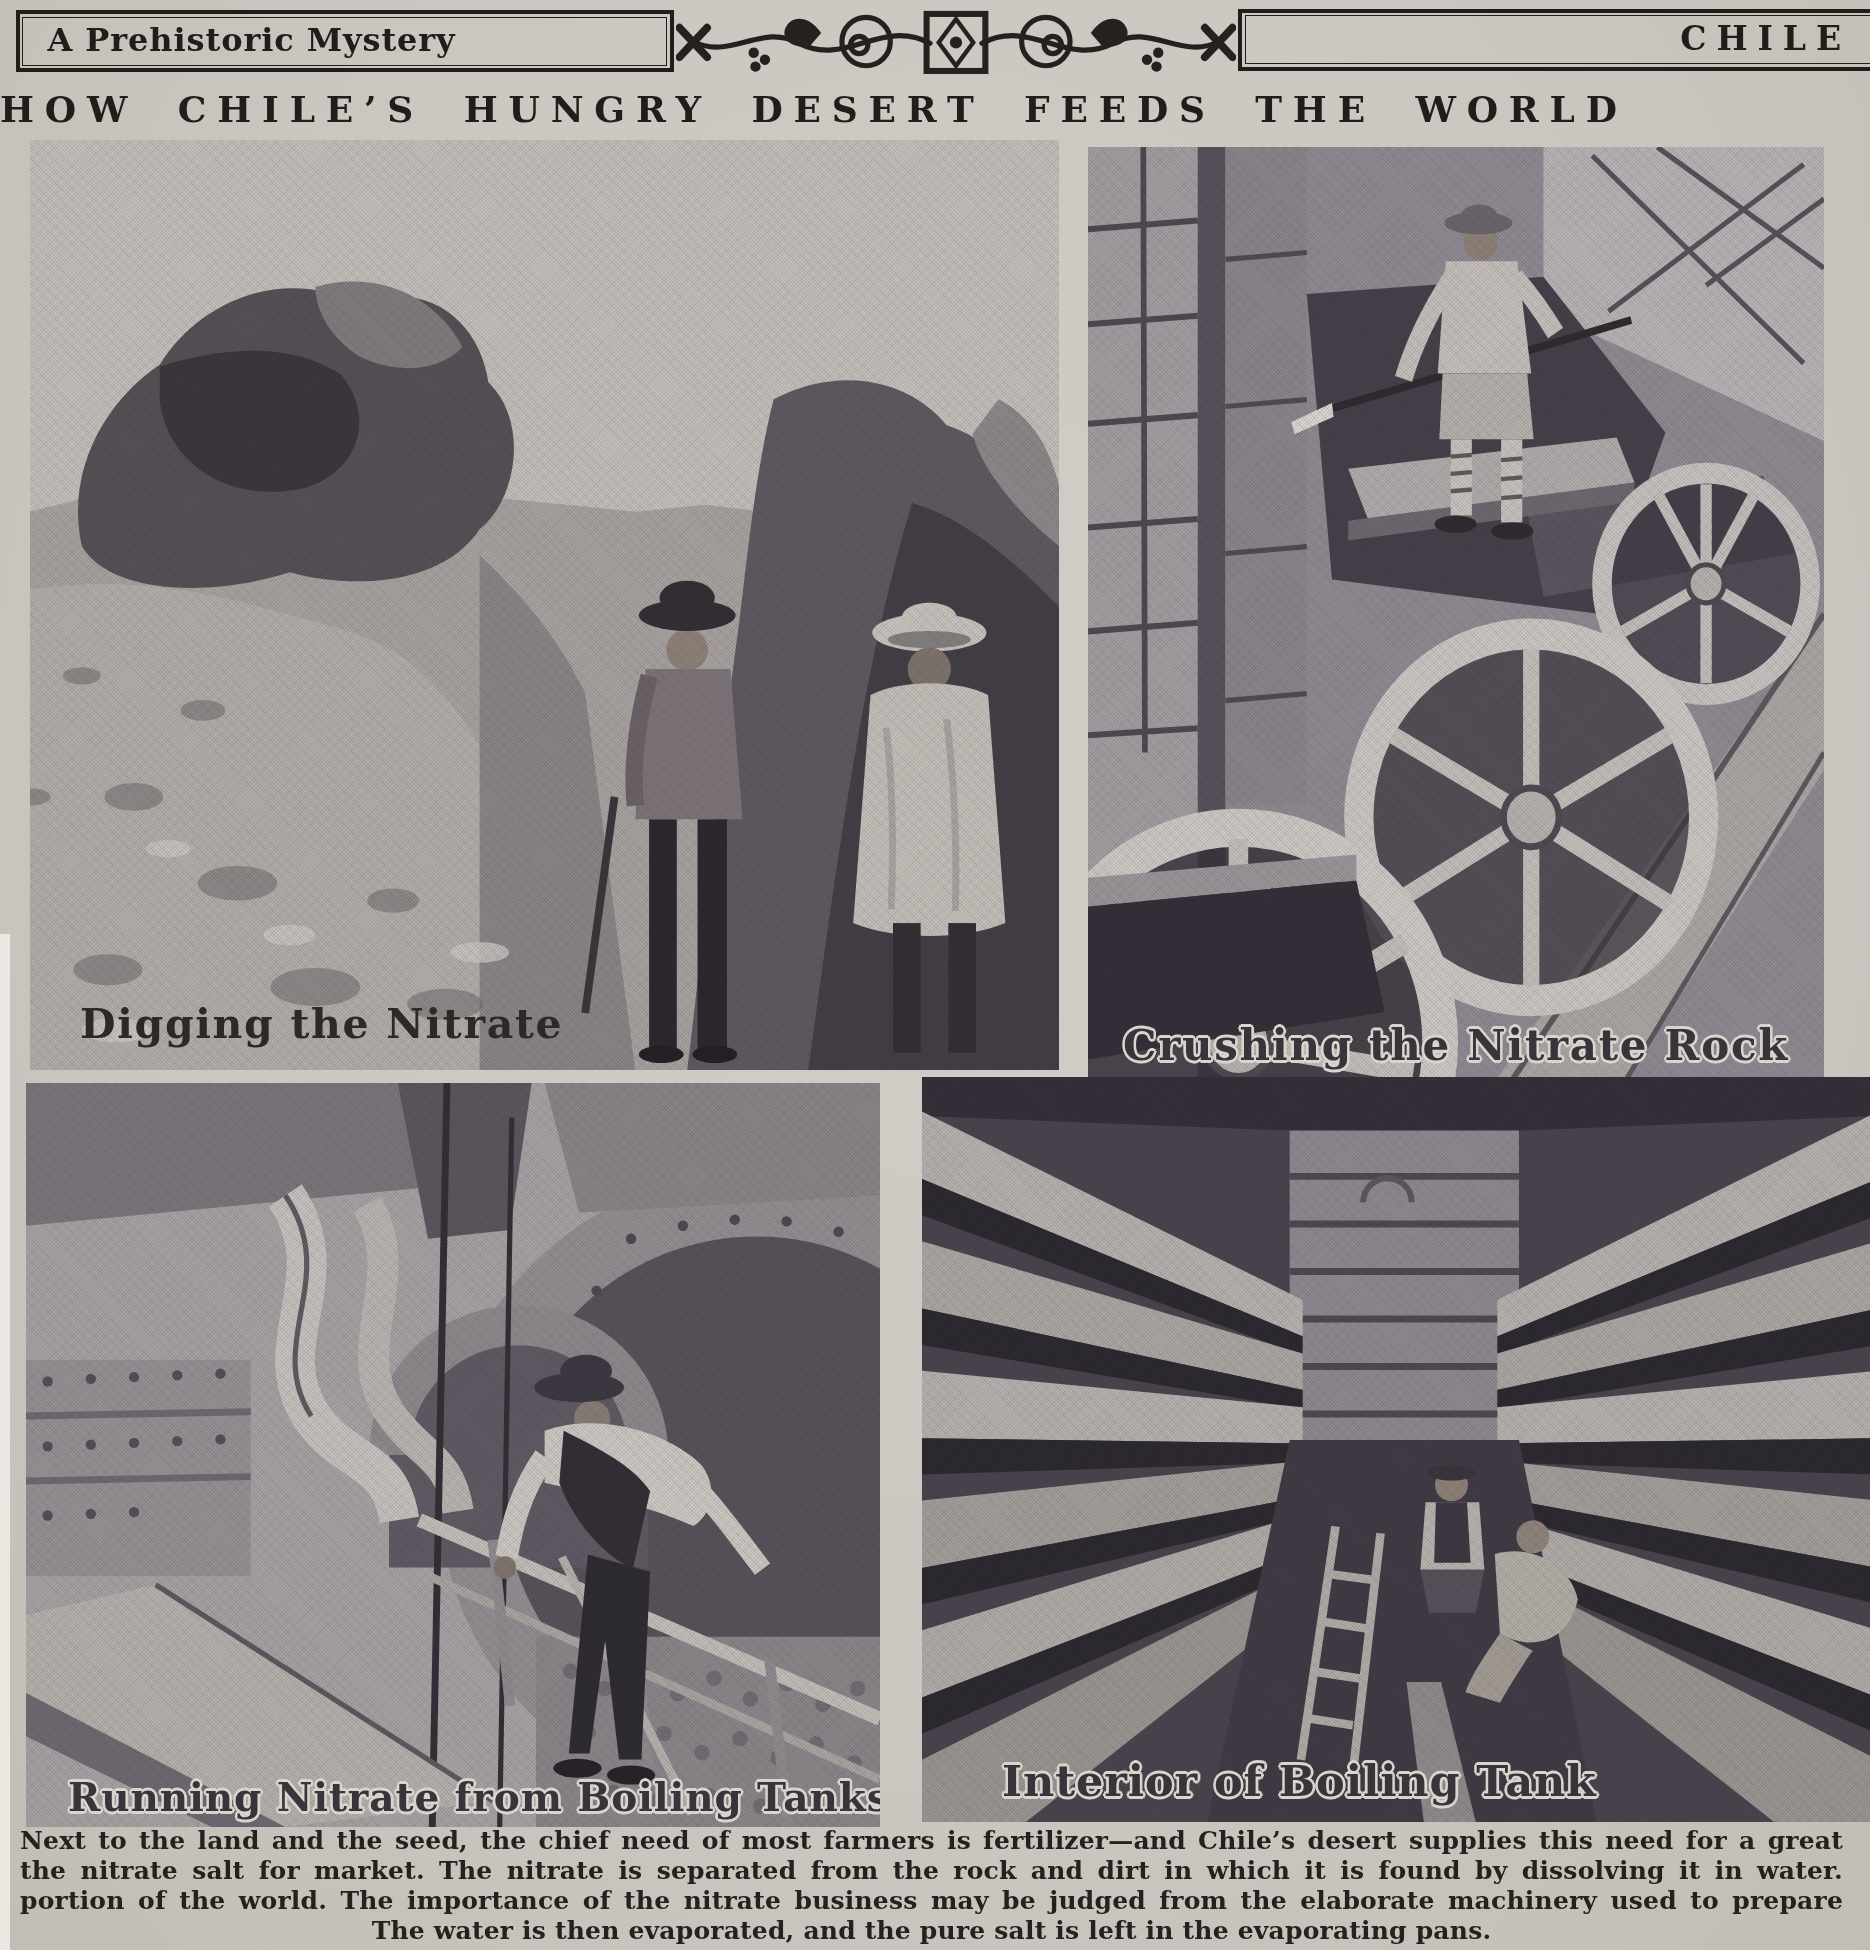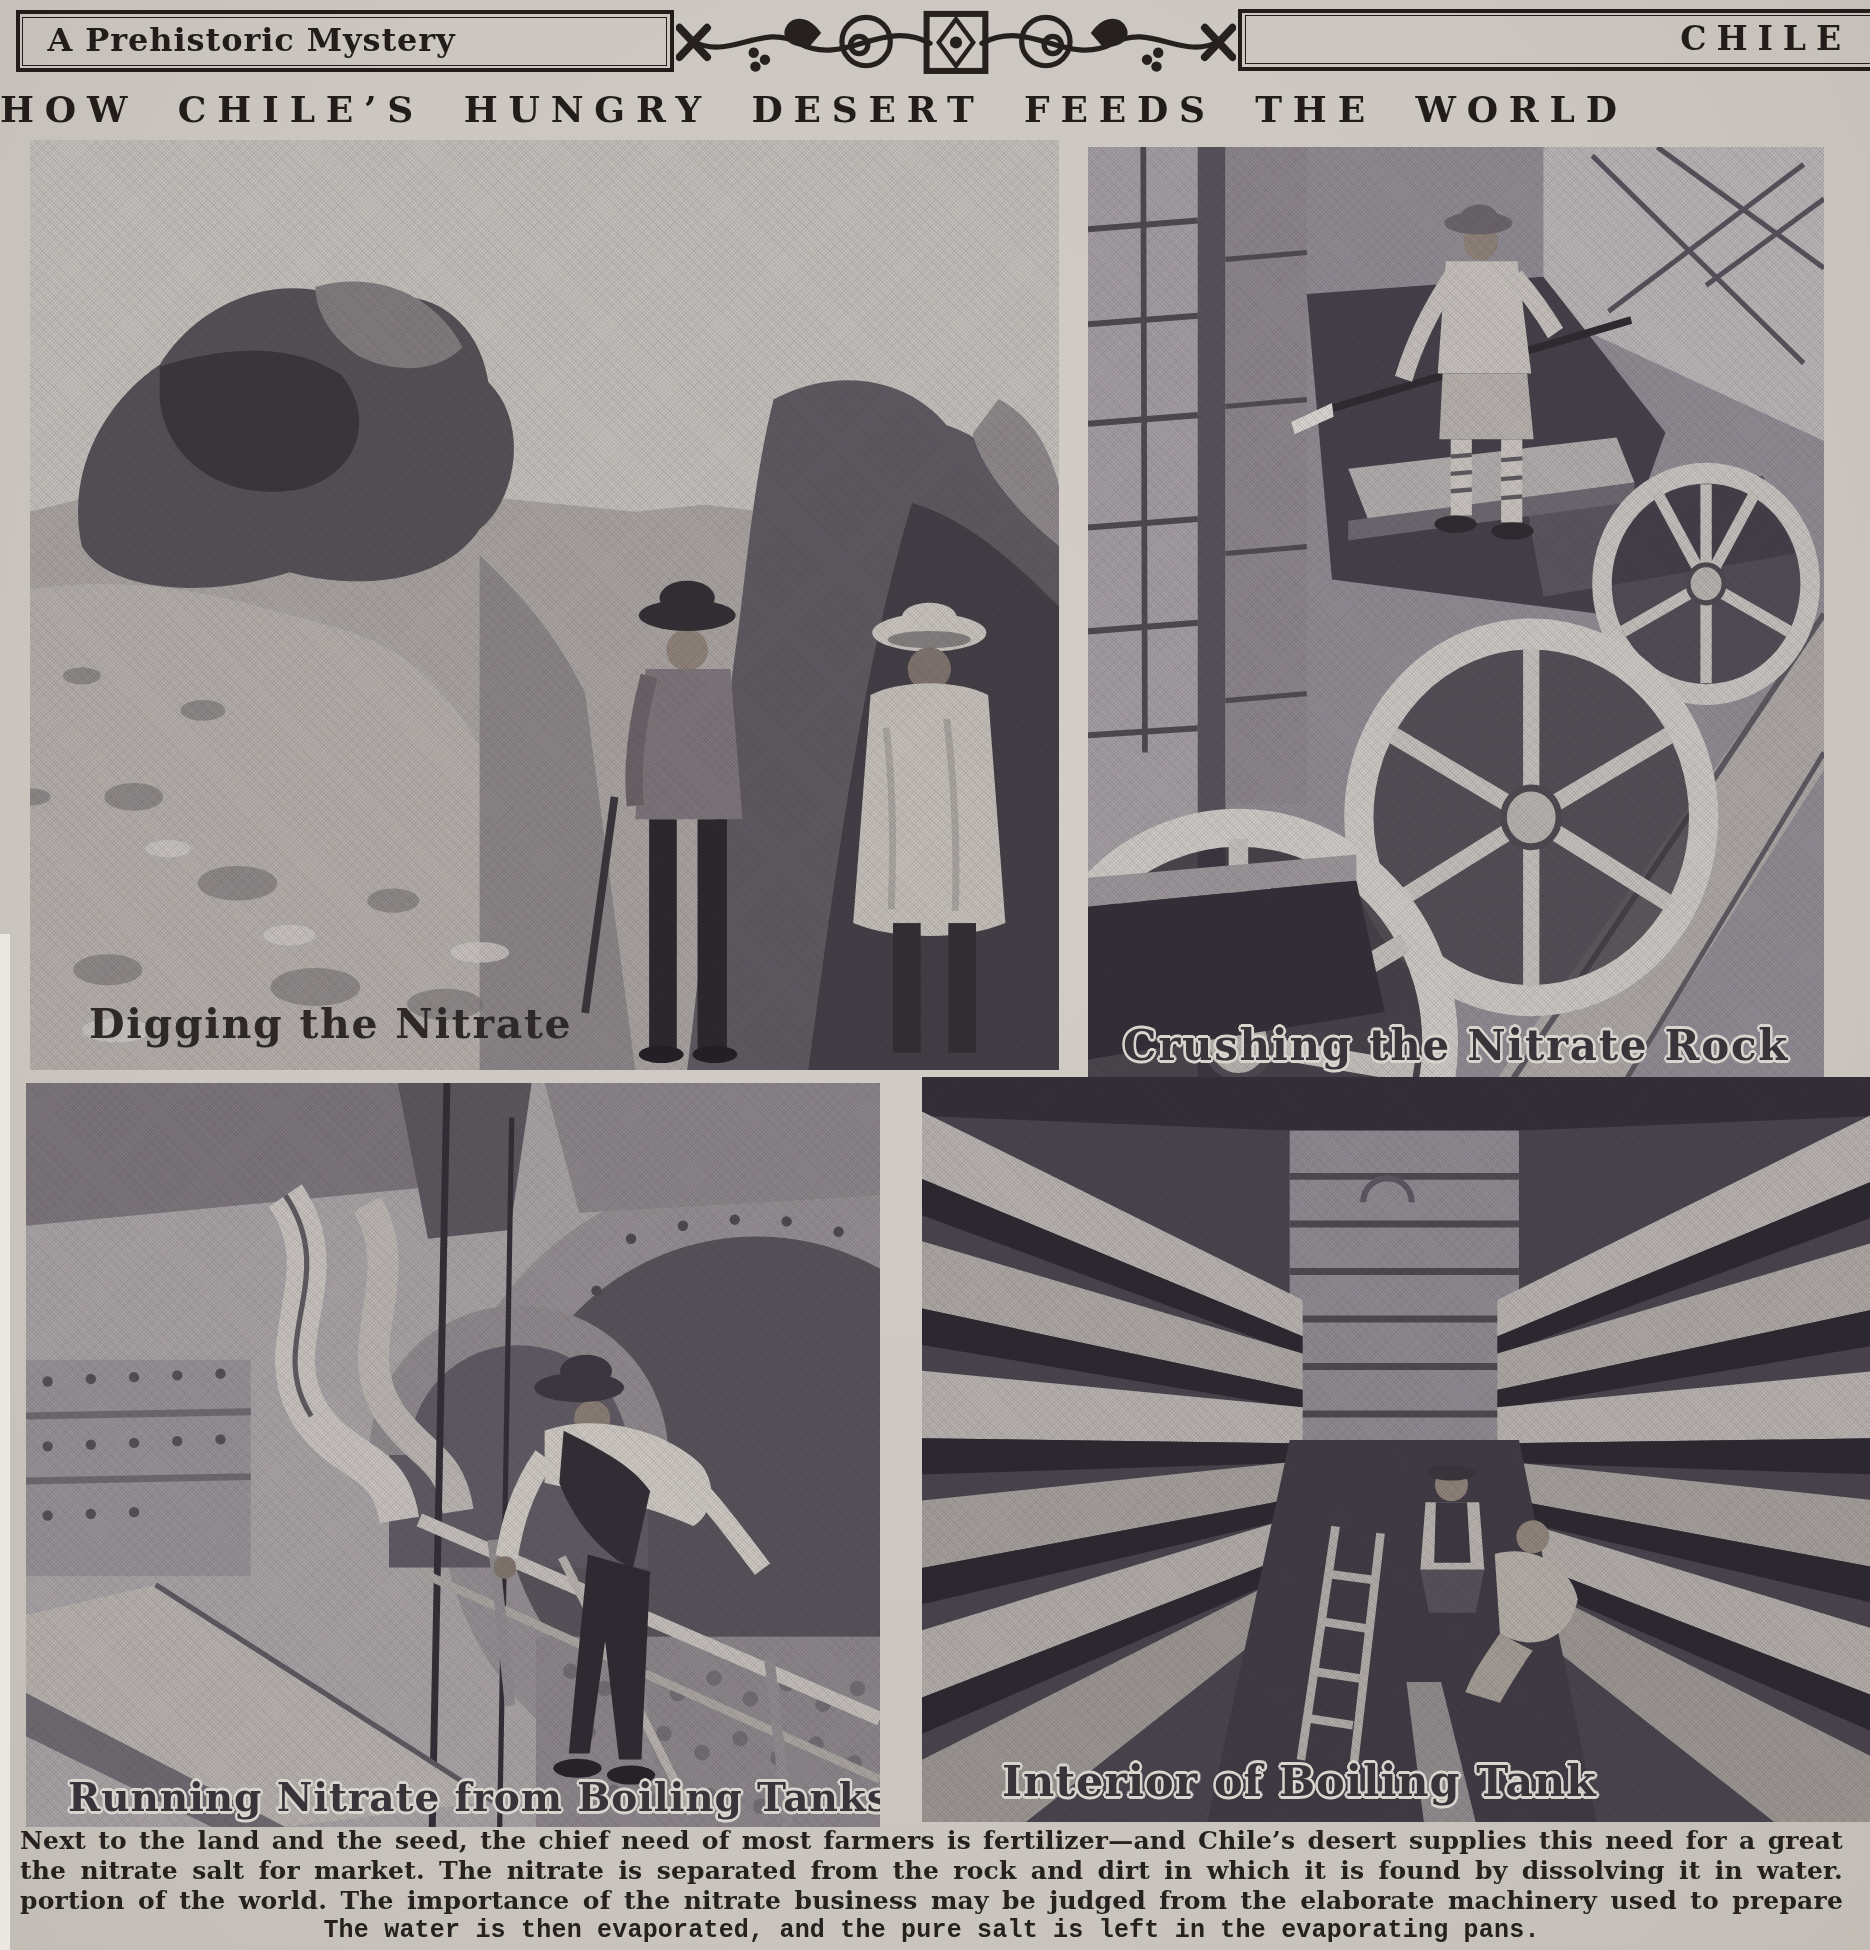--- a/index.html
+++ b/index.html
@@ -34,34 +34,34 @@
   .photo svg{position:absolute;left:0;top:0;width:100%;height:100%;display:block;}
   .p1{left:30px;top:140px;width:1029px;height:930px;}
   .p2{left:1088px;top:147px;width:736px;height:935px;}
   .p3{left:26px;top:1083px;width:854px;height:744px;}
   .p4{left:915px;top:1077px;width:956px;height:745px;margin-left:7px;}
   .halftone{position:absolute;inset:0;pointer-events:none;
     background-image:
       repeating-linear-gradient(45deg, rgba(38,33,38,.10) 0 0.9px, transparent 0.9px 2.6px),
       repeating-linear-gradient(-45deg, rgba(38,33,38,.07) 0 0.9px, transparent 0.9px 2.6px);}
   .photo-caption{position:absolute;font-weight:700;white-space:nowrap;z-index:4;}
-  .cap-plain{color:#2e2829;margin-left:9px;}
+  .cap-plain{color:#2e2829;}
   .cap-outline{color:#39333a;
     text-shadow:-2.6px 0 0 #d8d4ce,2.6px 0 0 #d8d4ce,0 -2.6px 0 #d8d4ce,0 2.6px 0 #d8d4ce,
                 -1.7px -1.7px 0 #d8d4ce,1.7px -1.7px 0 #d8d4ce,-1.7px 1.7px 0 #d8d4ce,1.7px 1.7px 0 #d8d4ce;}
   .c1{left:50px;bottom:22.5px;font-size:41px;letter-spacing:1.7px;}
   .c2{left:0;right:0;bottom:12px;text-align:center;font-size:42px;letter-spacing:1.7px;}
   .c3{left:42px;bottom:7px;font-size:39px;letter-spacing:0.9px;}
   .c4{left:80px;bottom:15.6px;font-size:43px;letter-spacing:0.9px;}
 
   
   .bodytext{position:absolute;left:20px;top:1826px;width:1823px;}
   .body-line{font-size:25px;font-weight:700;line-height:30px;color:#26211f;
     text-align:justify;text-align-last:justify;letter-spacing:0.2px;}
-  .body-line.center{text-align:right;text-align-last:center;font-family:Liberation Mono, monospace;}
+  .body-line.center{text-align:right;text-align-last:center;}
 </style>
 </head>
 <body>
 
 <div class="page">
 
   <div class="scan-edge"></div>
 
   <div class="double-box box-left">
     <div class="label">A Prehistoric Mystery</div>

